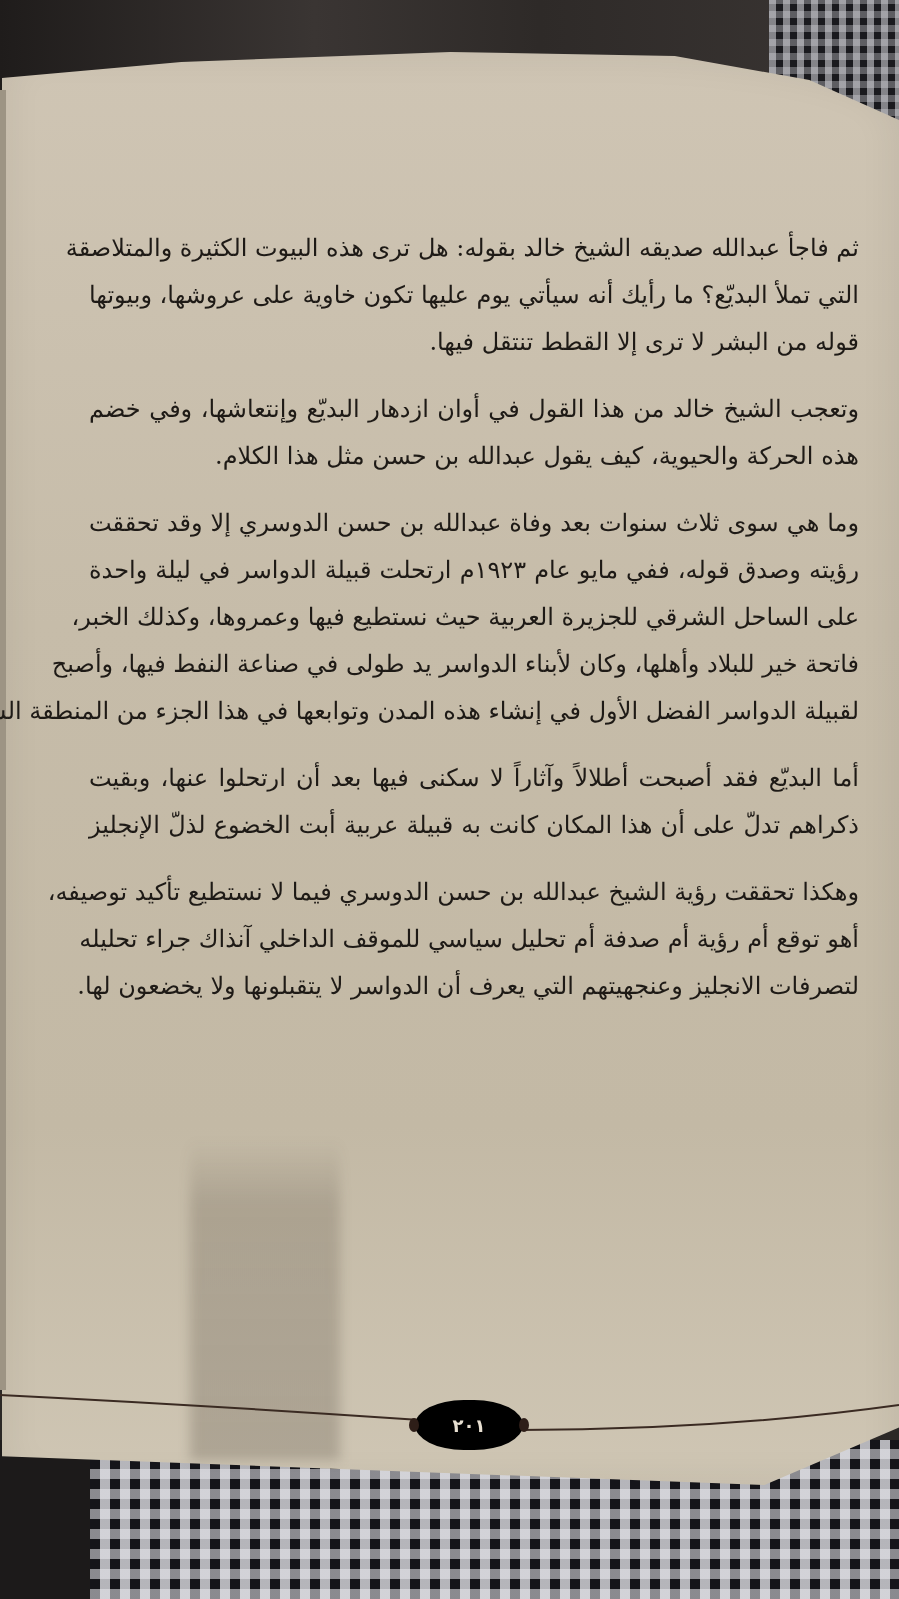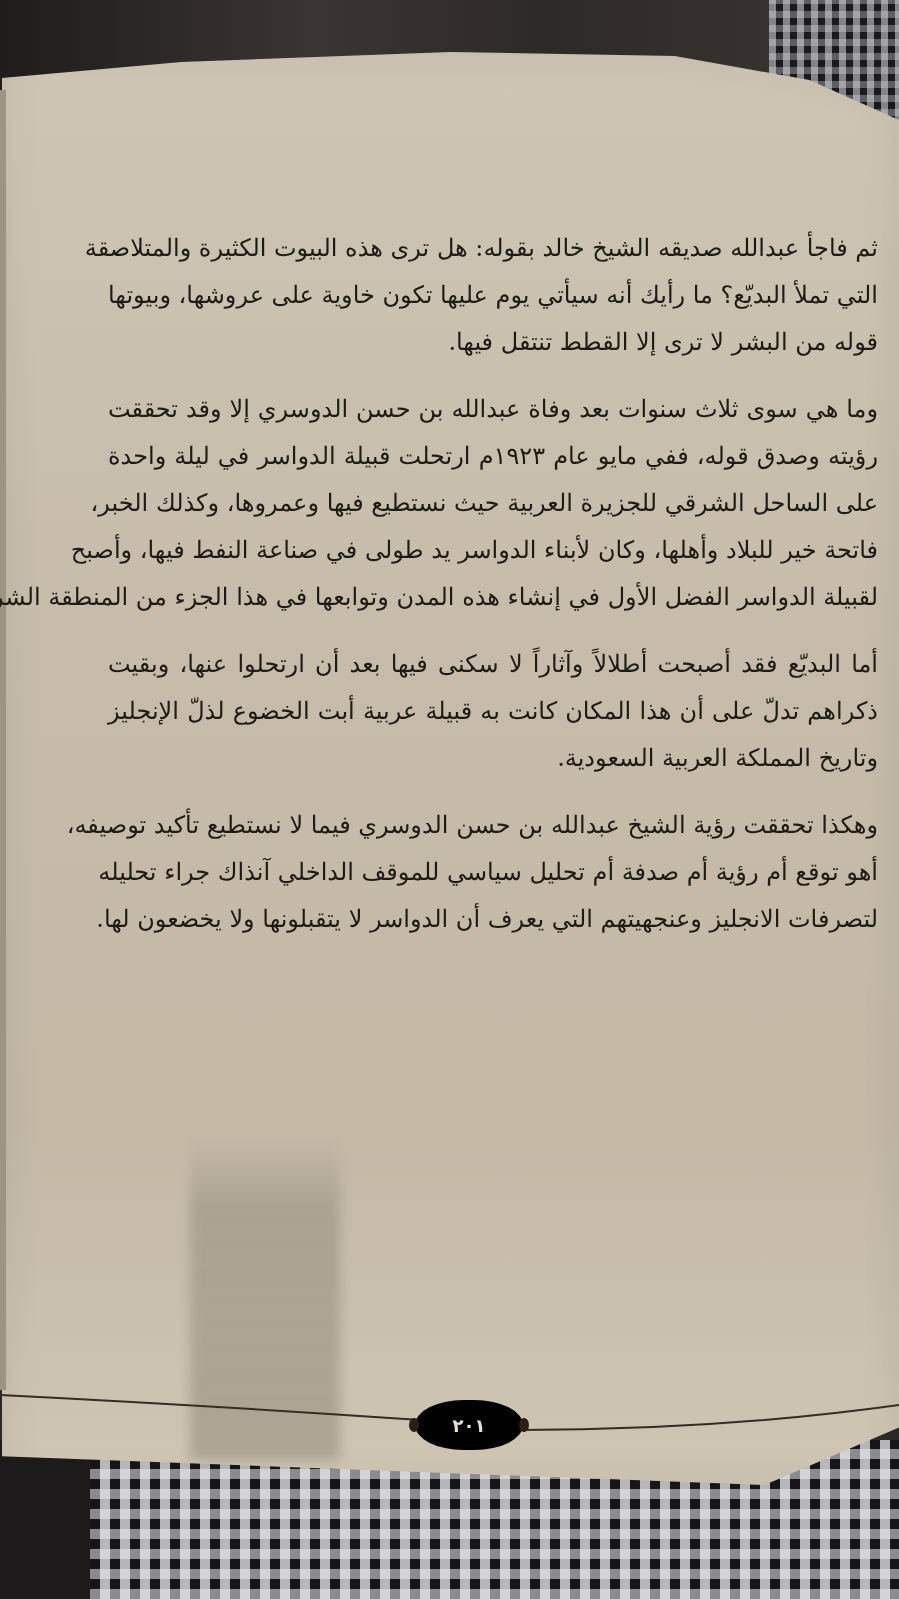--- a/index.html
+++ b/index.html
@@ -68,21 +68,21 @@
       position: absolute;
       left: 190px; top: 1140px;
       width: 150px; height: 320px;
       background: linear-gradient(180deg, rgba(60,50,40,0) 0%, rgba(60,50,40,0.18) 20%, rgba(60,50,40,0.22) 100%);
       filter: blur(6px);
       pointer-events: none;
     }
 
     .text-block {
       position: absolute;
-      left: 108px;
+      left: 89px;
       top: 225px;
       width: 770px;
       direction: rtl;
       text-align: justify;
       color: #1e1a16;
       font-family: "DejaVu Serif", serif;
       font-size: 24px;
       line-height: 47px;
     }
     .para {
@@ -148,30 +148,33 @@
 <div class="page"></div>
 <div class="page-left-edge"></div>
 
 <div class="text-block">
   <p class="para">
     <span class="line">ثم فاجأ عبدالله صديقه الشيخ خالد بقوله: هل ترى هذه البيوت الكثيرة والمتلاصقة</span>
     <span class="line">التي تملأ البديّع؟ ما رأيك أنه سيأتي يوم عليها تكون خاوية على عروشها، وبيوتها</span>
     <span class="line last">قوله من البشر لا ترى إلا القطط تنتقل فيها.</span>
   </p>
   <p class="para">
+    <span class="line">وتعجب الشيخ خالد من هذا القول في أوان ازدهار البديّع وإنتعاشها، وفي خضم</span>
+    <span class="line last">هذه الحركة والحيوية، كيف يقول عبدالله بن حسن مثل هذا الكلام.</span>
+  </p>
+  <p class="para">
     <span class="line">وما هي سوى ثلاث سنوات بعد وفاة عبدالله بن حسن الدوسري إلا وقد تحققت</span>
     <span class="line">رؤيته وصدق قوله، ففي مايو عام ١٩٢٣م ارتحلت قبيلة الدواسر في ليلة واحدة</span>
     <span class="line">على الساحل الشرقي للجزيرة العربية حيث نستطيع فيها وعمروها، وكذلك الخبر،</span>
     <span class="line">فاتحة خير للبلاد وأهلها، وكان لأبناء الدواسر يد طولى في صناعة النفط فيها، وأصبح</span>
     <span class="line last">لقبيلة الدواسر الفضل الأول في إنشاء هذه المدن وتوابعها في هذا الجزء من المنطقة الشرقية.</span>
   </p>
   <p class="para">
     <span class="line">أما البديّع فقد أصبحت أطلالاً وآثاراً لا سكنى فيها بعد أن ارتحلوا عنها، وبقيت</span>
     <span class="line">ذكراهم تدلّ على أن هذا المكان كانت به قبيلة عربية أبت الخضوع لذلّ الإنجليز</span>
-    <span class="line last">وتاريخ المملكة العربية السعودية.</span>
   </p>
   <p class="para">
     <span class="line">وهكذا تحققت رؤية الشيخ عبدالله بن حسن الدوسري فيما لا نستطيع تأكيد توصيفه،</span>
     <span class="line">أهو توقع أم رؤية أم صدفة أم تحليل سياسي للموقف الداخلي آنذاك جراء تحليله</span>
     <span class="line last">لتصرفات الانجليز وعنجهيتهم التي يعرف أن الدواسر لا يتقبلونها ولا يخضعون لها.</span>
   </p>
 </div>
 
 <div class="shadow-band"></div>
 

